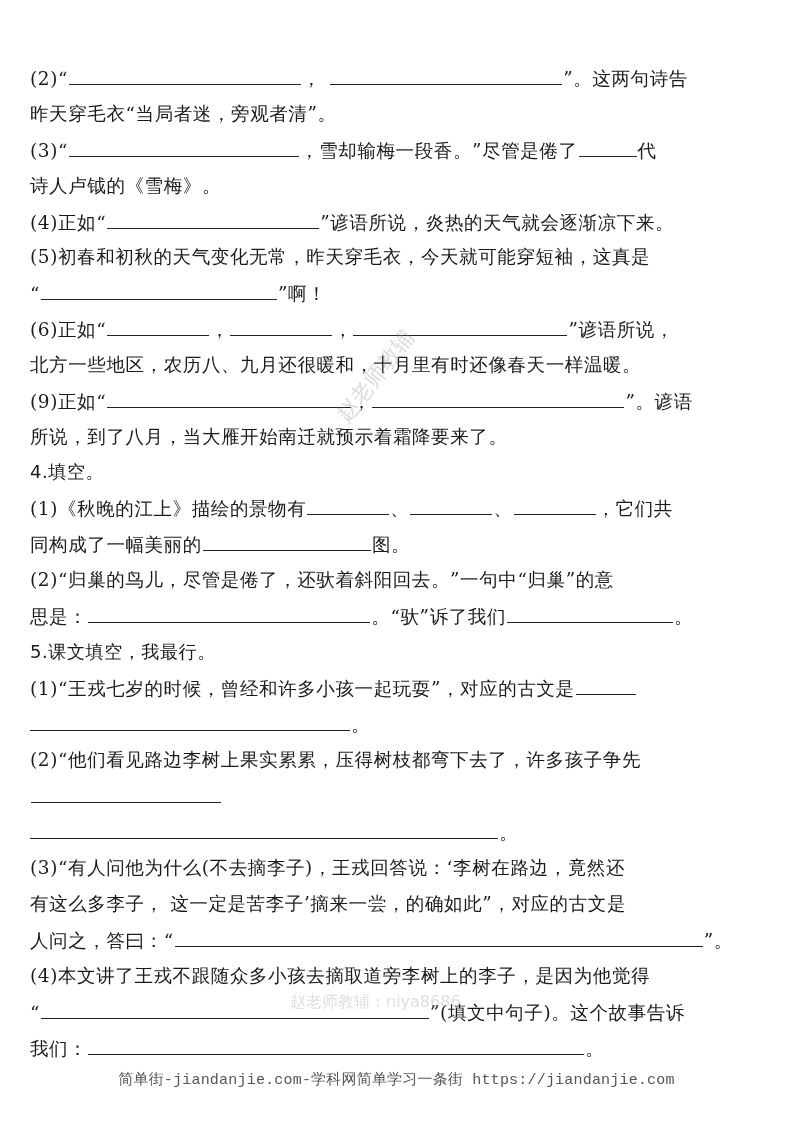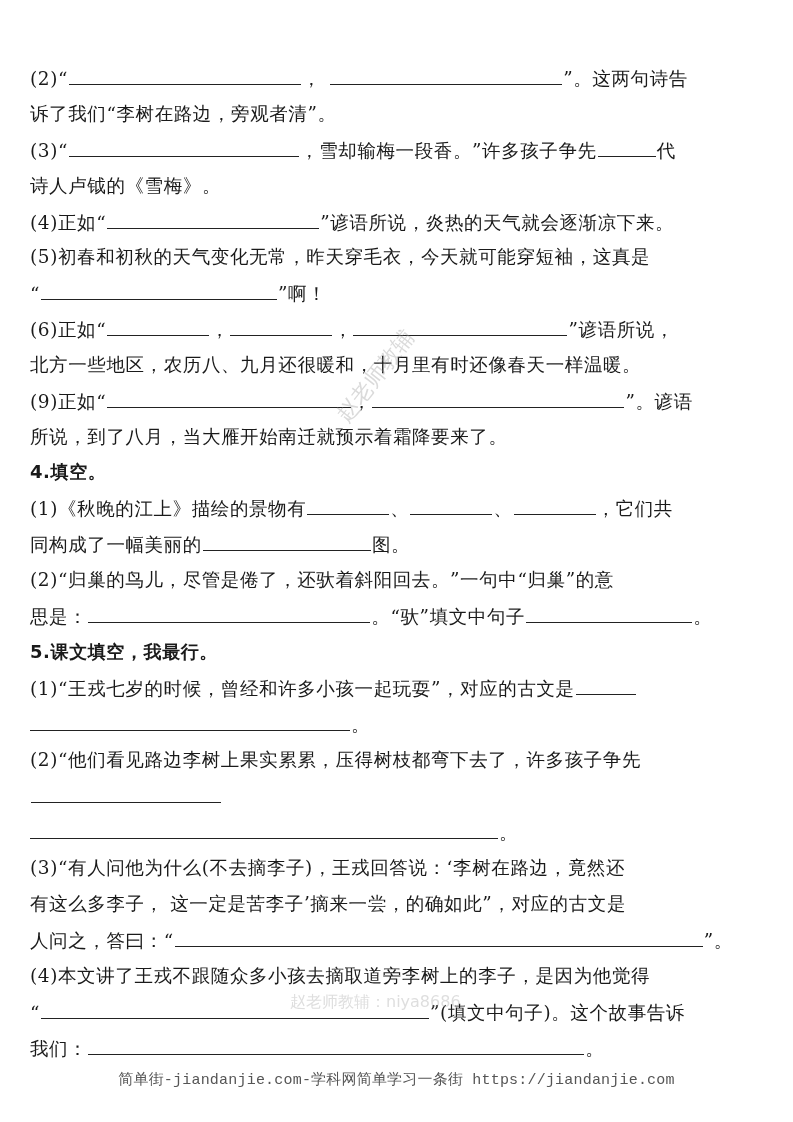--- a/index.html
+++ b/index.html
@@ -7,21 +7,21 @@
     width: 793px; height: 1122px; position: relative; overflow: hidden;
     font-family: "DejaVu Serif", "Liberation Serif", serif;
     color: #1a1a1a;
   }
   .page { position: absolute; left: 0; top: 0; width: 793px; height: 1122px; }
   .line {
     position: absolute; left: 30px; right: 46px;
     font-size: 18.5px; line-height: 24px; white-space: nowrap;
     letter-spacing: 0.6px;
   }
-  .h { font-weight: bold; font-family: "DejaVu Sans", "Liberation Sans", sans-serif; font-size: 18px; }
+  .h { font-weight: normal; font-family: "DejaVu Sans", "Liberation Sans", sans-serif; font-size: 18px; }
   .blank {
     display: inline-block; border-bottom: 1.3px solid #222;
     height: 18px; vertical-align: baseline; margin: 0 1px;
   }
   .footer {
     position: absolute; left: 0; right: 0; top: 1070px; text-align: center;
     font-family: Liberation Mono, monospace;
     font-size: 15px; color: #555; letter-spacing: 0.2px;
   }
   .wm1 {
@@ -35,24 +35,24 @@
   }
 </style>
 </head>
 <body>
 
 <div class="page">
 
   <div class="line" style="top:66px">
     <span>(2)“</span><span class="blank" style="width:232px"></span><span>，</span><span style="display:inline-block;width:8px"></span><span class="blank" style="width:232px"></span><span>”。这两句诗告</span>
   </div>
-  <div class="line" style="top:102px">诉了我们“李树在路边，旁观者清”。</div>
+  <div class="line" style="top:102px">昨天穿毛衣“当局者迷，旁观者清”。</div>
 
   <div class="line" style="top:138px">
-    <span>(3)“</span><span class="blank" style="width:230px"></span><span>，雪却输梅一段香。”许多孩子争先</span><span class="blank" style="width:58px"></span><span>代</span>
+    <span>(3)“</span><span class="blank" style="width:230px"></span><span>，雪却输梅一段香。”尽管是倦了</span><span class="blank" style="width:58px"></span><span>代</span>
   </div>
   <div class="line" style="top:174px">诗人卢钺的《雪梅》。</div>
 
   <div class="line" style="top:210px">
     <span>(4)正如“</span><span class="blank" style="width:212px"></span><span>”谚语所说，炎热的天气就会逐渐凉下来。</span>
   </div>
 
   <div class="line" style="top:245px">(5)初春和初秋的天气变化无常，昨天穿毛衣，今天就可能穿短袖，这真是</div>
   <div class="line" style="top:281px">
     <span>“</span><span class="blank" style="width:236px"></span><span>”啊！</span>
@@ -70,21 +70,21 @@
 
   <div class="line h" style="top:460px">4.填空。</div>
   <div class="line" style="top:496px">
     <span>(1)《秋晚的江上》描绘的景物有</span><span class="blank" style="width:82px"></span><span>、</span><span class="blank" style="width:82px"></span><span>、</span><span class="blank" style="width:82px"></span><span>，它们共</span>
   </div>
   <div class="line" style="top:532px">
     <span>同构成了一幅美丽的</span><span class="blank" style="width:168px"></span><span>图。</span>
   </div>
   <div class="line" style="top:568px">(2)“归巢的鸟儿，尽管是倦了，还驮着斜阳回去。”一句中“归巢”的意</div>
   <div class="line" style="top:604px">
-    <span>思是：</span><span class="blank" style="width:282px"></span><span>。“驮”填文中句子</span><span class="blank" style="width:166px"></span><span>。</span>
+    <span>思是：</span><span class="blank" style="width:282px"></span><span>。“驮”诉了我们</span><span class="blank" style="width:166px"></span><span>。</span>
   </div>
 
   <div class="line h" style="top:640px">5.课文填空，我最行。</div>
   <div class="line" style="top:676px">
     <span>(1)“王戎七岁的时候，曾经和许多小孩一起玩耍”，对应的古文是</span><span class="blank" style="width:60px"></span>
   </div>
   <div class="line" style="top:712px">
     <span class="blank" style="width:320px;margin-left:0"></span><span>。</span>
   </div>
 

